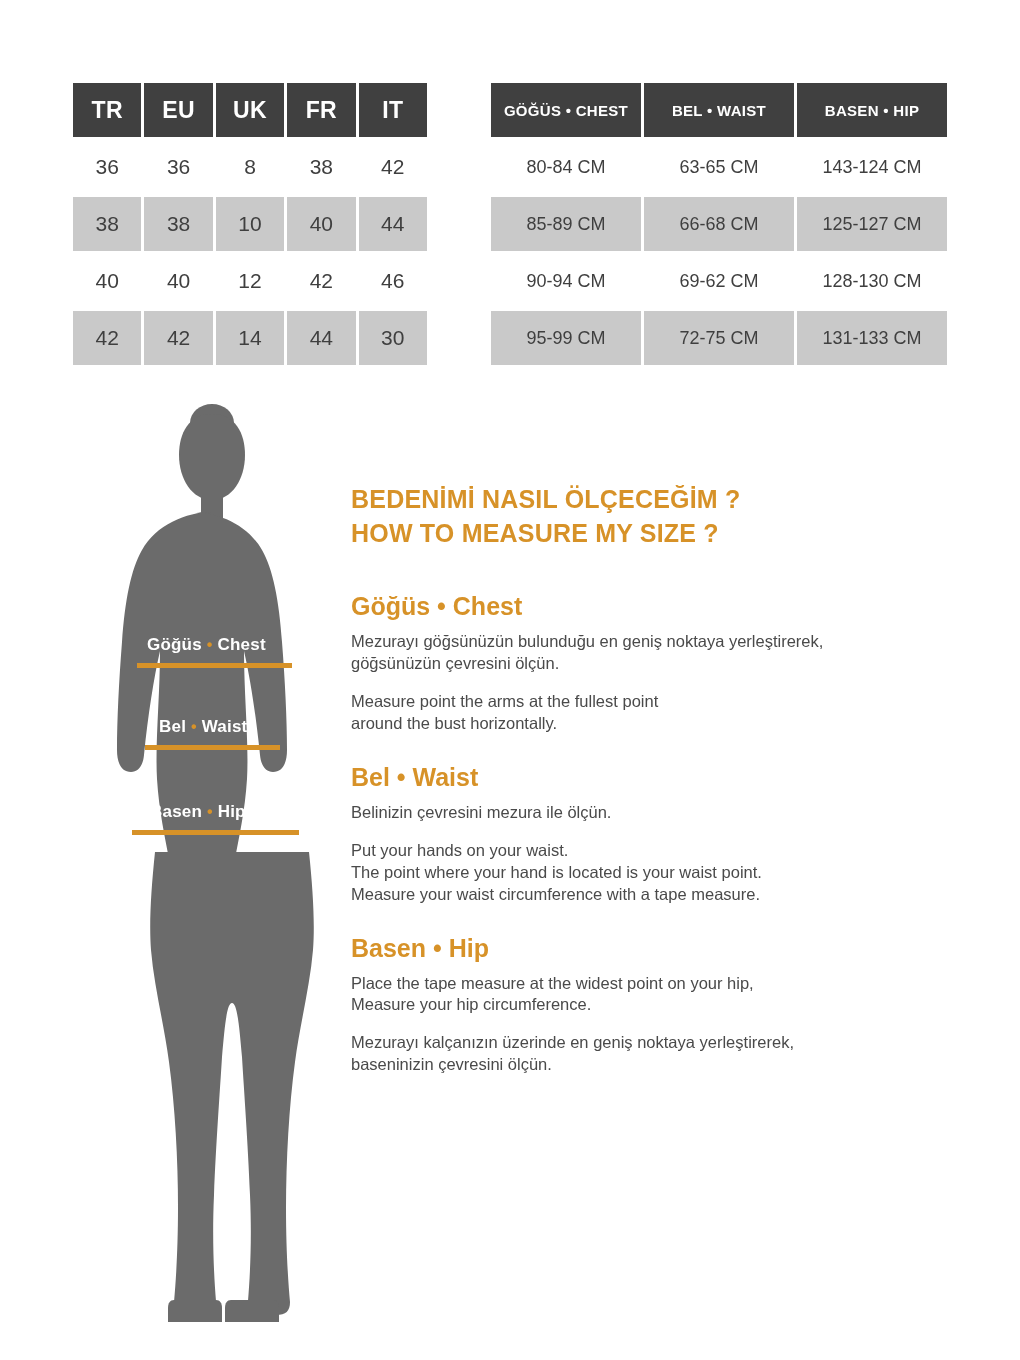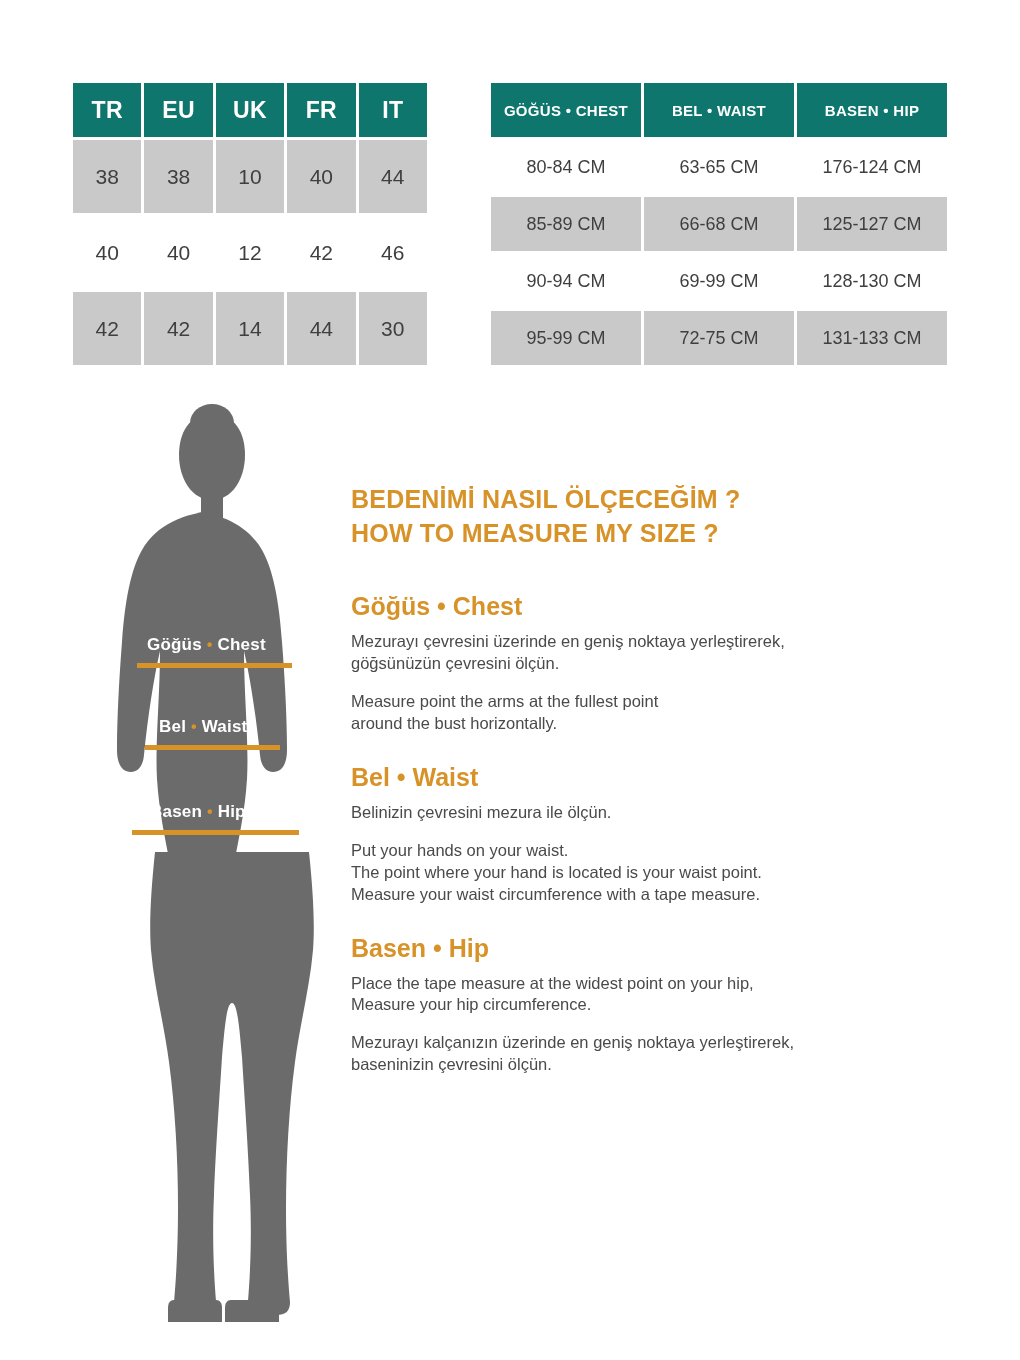--- a/index.html
+++ b/index.html
@@ -28,21 +28,21 @@
   }
   table {
     border-collapse: separate;
     border-spacing: 3px;
     table-layout: fixed;
   }
   table.sizes { width: 360px; }
   table.meas { width: 462px; }
 
   table th {
-    background: #0f766e;
+    background: #404040;
     color: #ffffff;
     font-weight: bold;
     text-align: center;
     letter-spacing: 0.3px;
   }
   table.sizes th {
     height: 52px;
     font-size: 23px;
   }
   table.meas th {
@@ -125,20 +125,27 @@
     <thead>
       <tr>
         <th>TR</th>
         <th>EU</th>
         <th>UK</th>
         <th>FR</th>
         <th>IT</th>
       </tr>
     </thead>
     <tbody>
+      <tr class="odd">
+        <td>36</td>
+        <td>36</td>
+        <td>8</td>
+        <td>38</td>
+        <td>42</td>
+      </tr>
       <tr class="even">
         <td>38</td>
         <td>38</td>
         <td>10</td>
         <td>40</td>
         <td>44</td>
       </tr>
       <tr class="odd">
         <td>40</td>
         <td>40</td>
@@ -161,30 +168,30 @@
       <tr>
         <th>GÖĞÜS • CHEST</th>
         <th>BEL • WAIST</th>
         <th>BASEN • HIP</th>
       </tr>
     </thead>
     <tbody>
       <tr class="odd">
         <td>80-84 CM</td>
         <td>63-65 CM</td>
-        <td>176-124 CM</td>
+        <td>143-124 CM</td>
       </tr>
       <tr class="even">
         <td>85-89 CM</td>
         <td>66-68 CM</td>
         <td>125-127 CM</td>
       </tr>
       <tr class="odd">
         <td>90-94 CM</td>
-        <td>69-99 CM</td>
+        <td>69-62 CM</td>
         <td>128-130 CM</td>
       </tr>
       <tr class="even">
         <td>95-99 CM</td>
         <td>72-75 CM</td>
         <td>131-133 CM</td>
       </tr>
     </tbody>
   </table>
 
@@ -234,21 +241,21 @@
 <div class="content">
 
   <div class="main-title">
     <span class="nowrapline">BEDENİMİ NASIL ÖLÇECEĞİM ?</span>
     <span class="nowrapline">HOW TO MEASURE MY SIZE ?</span>
   </div>
 
   <div class="section">
     <div class="sec-title">Göğüs • Chest</div>
     <p class="para">
-      <span class="nowrapline">Mezurayı çevresini üzerinde en geniş noktaya yerleştirerek,</span>
+      <span class="nowrapline">Mezurayı göğsünüzün bulunduğu en geniş noktaya yerleştirerek,</span>
       <span class="nowrapline">göğsünüzün çevresini ölçün.</span>
     </p>
     <p class="para">
       <span class="nowrapline">Measure point the arms at the fullest point</span>
       <span class="nowrapline">around the bust horizontally.</span>
     </p>
   </div>
 
   <div class="section">
     <div class="sec-title">Bel • Waist</div>

